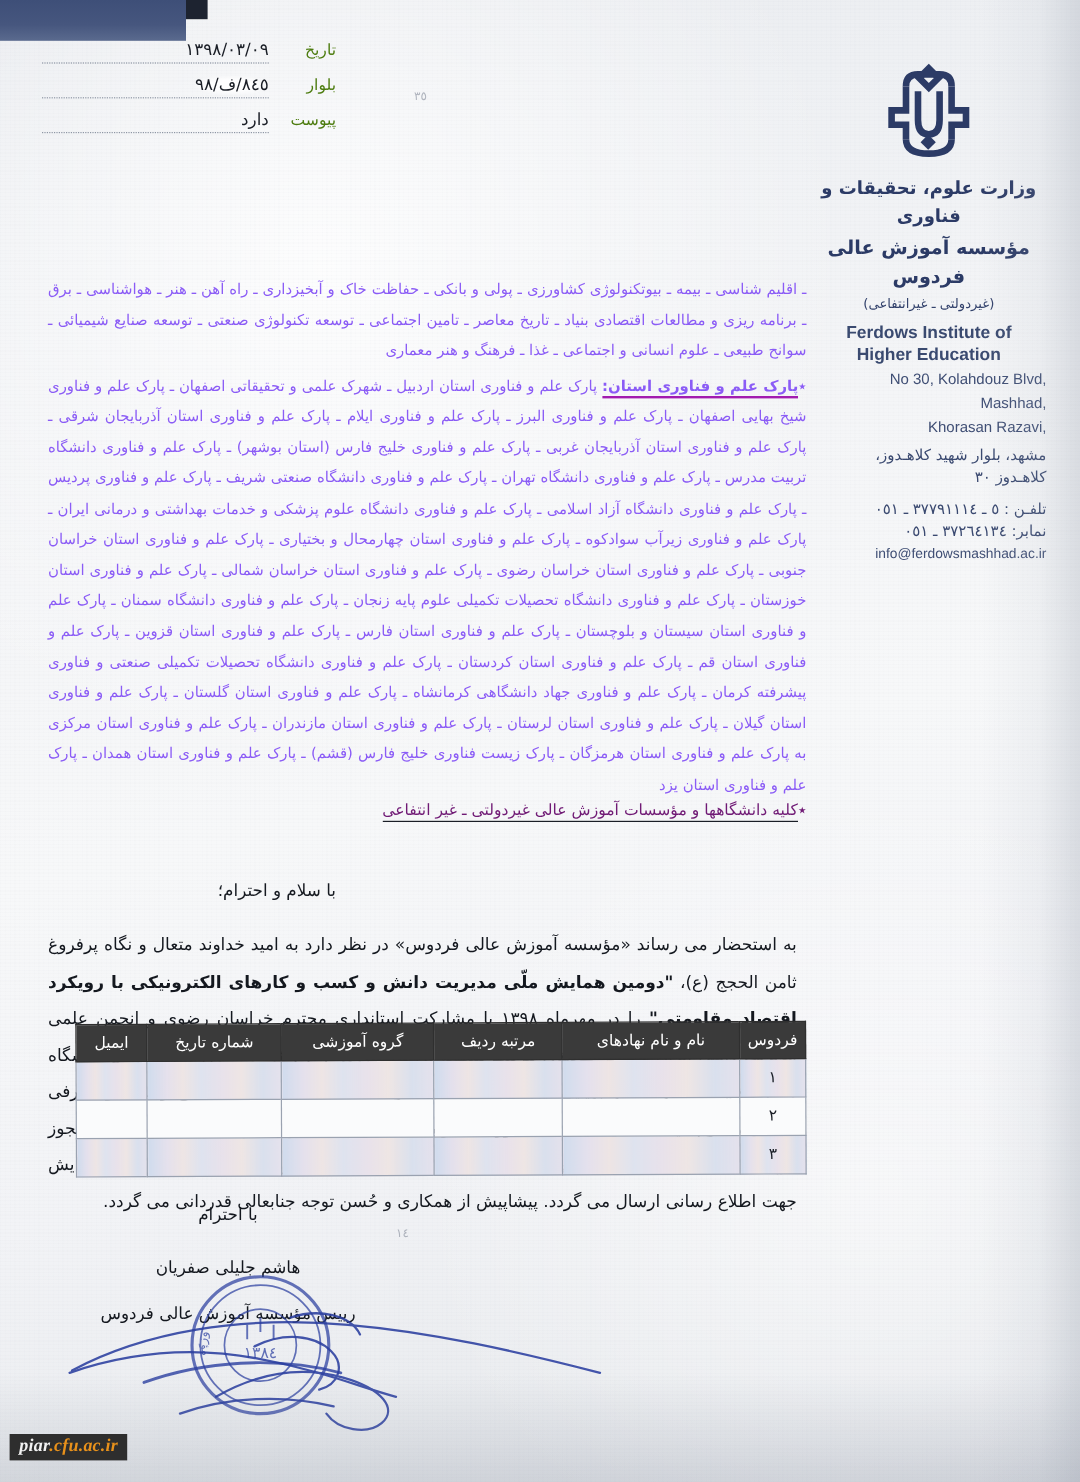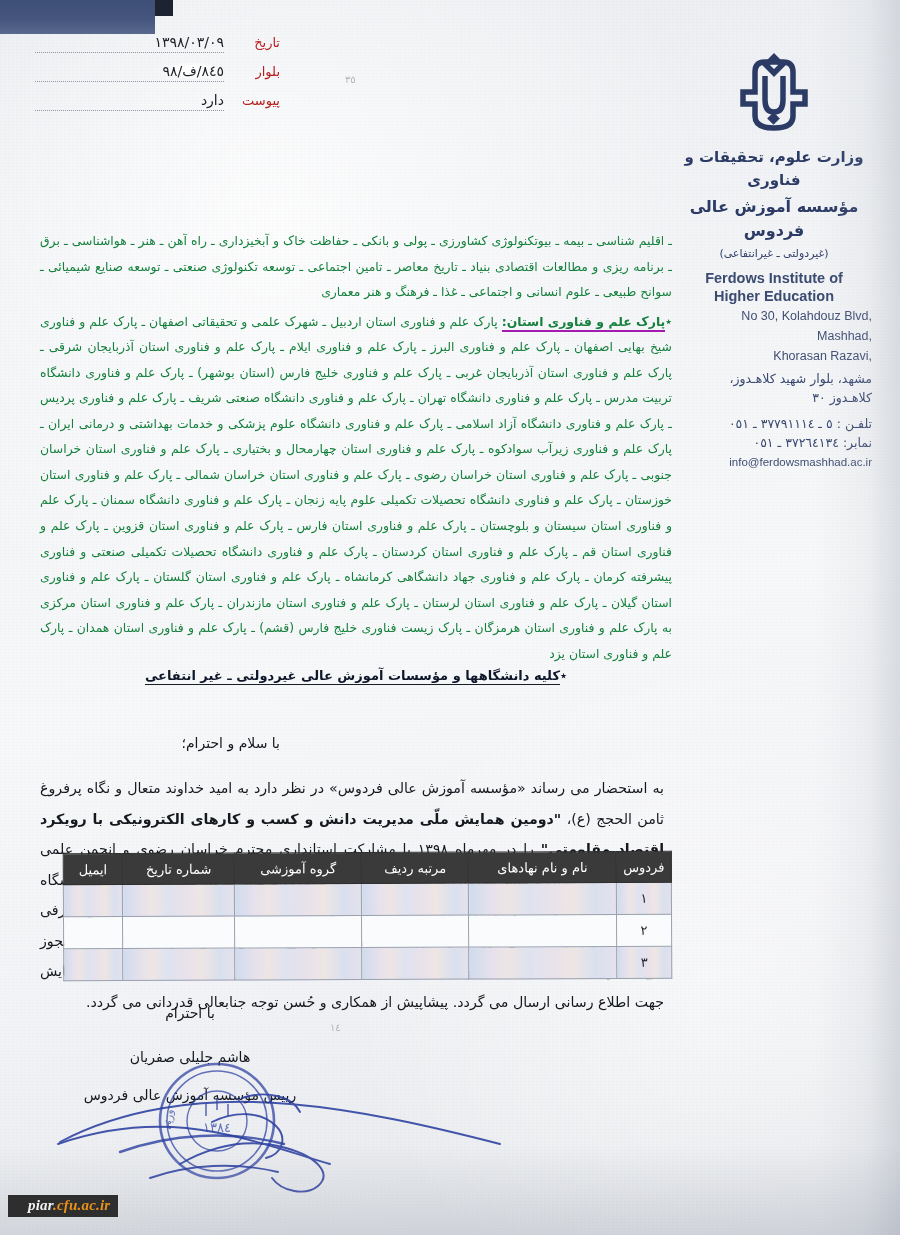--- a/index.html
+++ b/index.html
@@ -77,21 +77,21 @@
     align-items: baseline;
     height: 29px;
     font-size: 13.5px;
     color: #20242c;
   }
   .meta-label {
     width: 56px;
     flex: 0 0 56px;
     letter-spacing: 2.2px;
     font-size: 13px;
-    color: #b91c1c;
+    color: #4d7c0f;
   }
   .meta-line {
     flex: 1 1 auto;
     border-bottom: 1px dotted #8e96a4;
     text-align: right;
     padding-bottom: 2px;
   }
   .meta-val {
     font-size: 14px;
     letter-spacing: 1px;
@@ -184,31 +184,31 @@
     top: 228px;
     right: 228px;
     left: 40px;
     direction: rtl;
     color: #1a1e26;
   }
   .dense {
     font-size: 12.4px;
     line-height: 2.06;
     text-align: justify;
-    color: #15803d;
+    color: #8b5cf6;
   }
   .dense b { font-weight: bold; }
   .u { border-bottom: 2px solid #a21caf; padding-bottom: 1px; }
 
   #orgs-line {
     margin-top: 2px;
-    text-align: center;
+    text-align: right;
     font-size: 13px;
-    font-weight: bold;
-    color: #0f172a;
+    font-weight: normal;
+    color: #701a75;
   }
   #orgs-line .u { border-bottom: 1px solid #1a1e26; }
 
   #greeting {
     margin-top: 52px;
     font-size: 14px;
     text-align: right;
     padding-right: 392px;
     color: #161a21;
   }
@@ -309,21 +309,21 @@
     height: 126px;
     pointer-events: none;
   }
 
   
   #watermark {
     position: absolute;
     left: 8px;
     bottom: 18px;
     background: #2e2e2e;
-    padding: 3px 8px 4px 20px;
+    padding: 3px 8px 4px 8px;
     direction: ltr;
     font-family: "Liberation Serif", serif;
     font-style: italic;
     font-weight: bold;
     font-size: 15px;
     letter-spacing: .2px;
     line-height: 1;
   }
   #watermark .w1 { color: #f2f2f2; }
   #watermark .w2 { color: #e8911b; }

